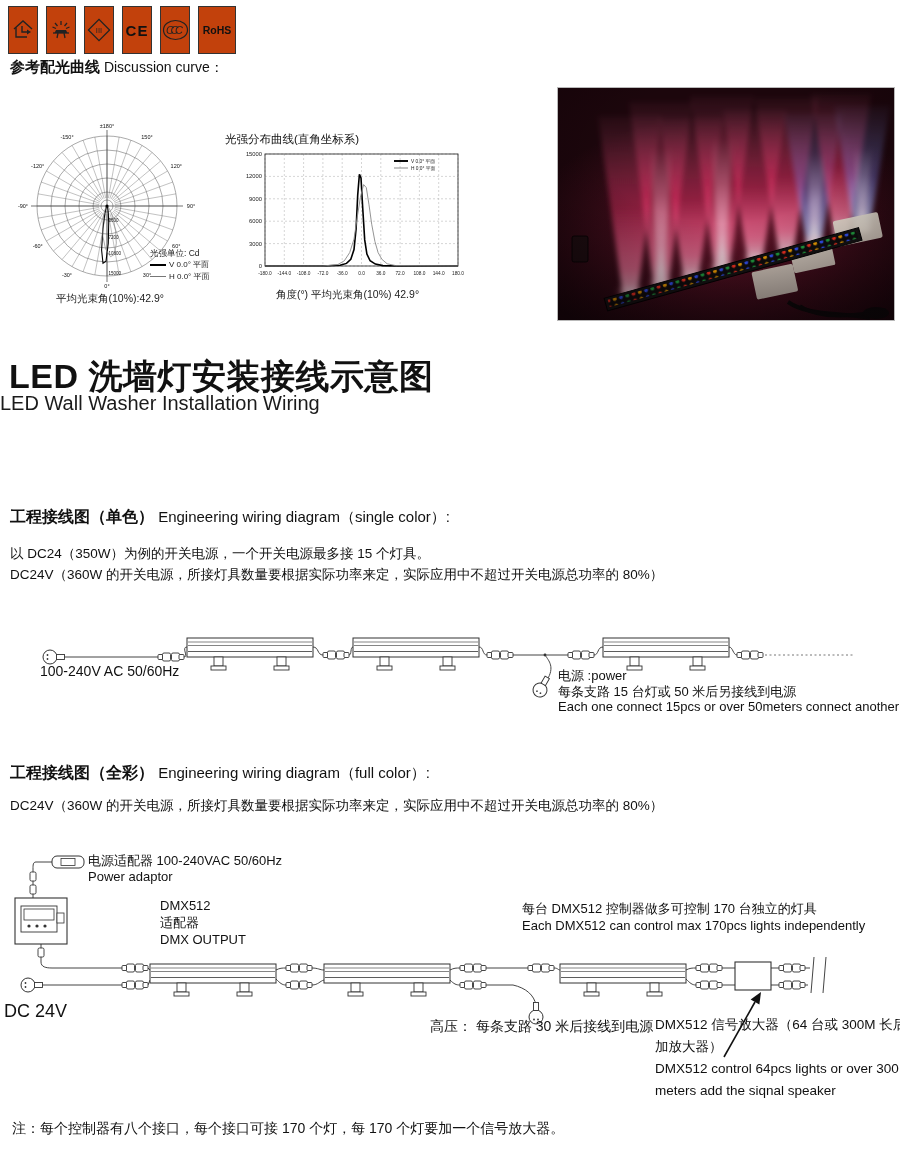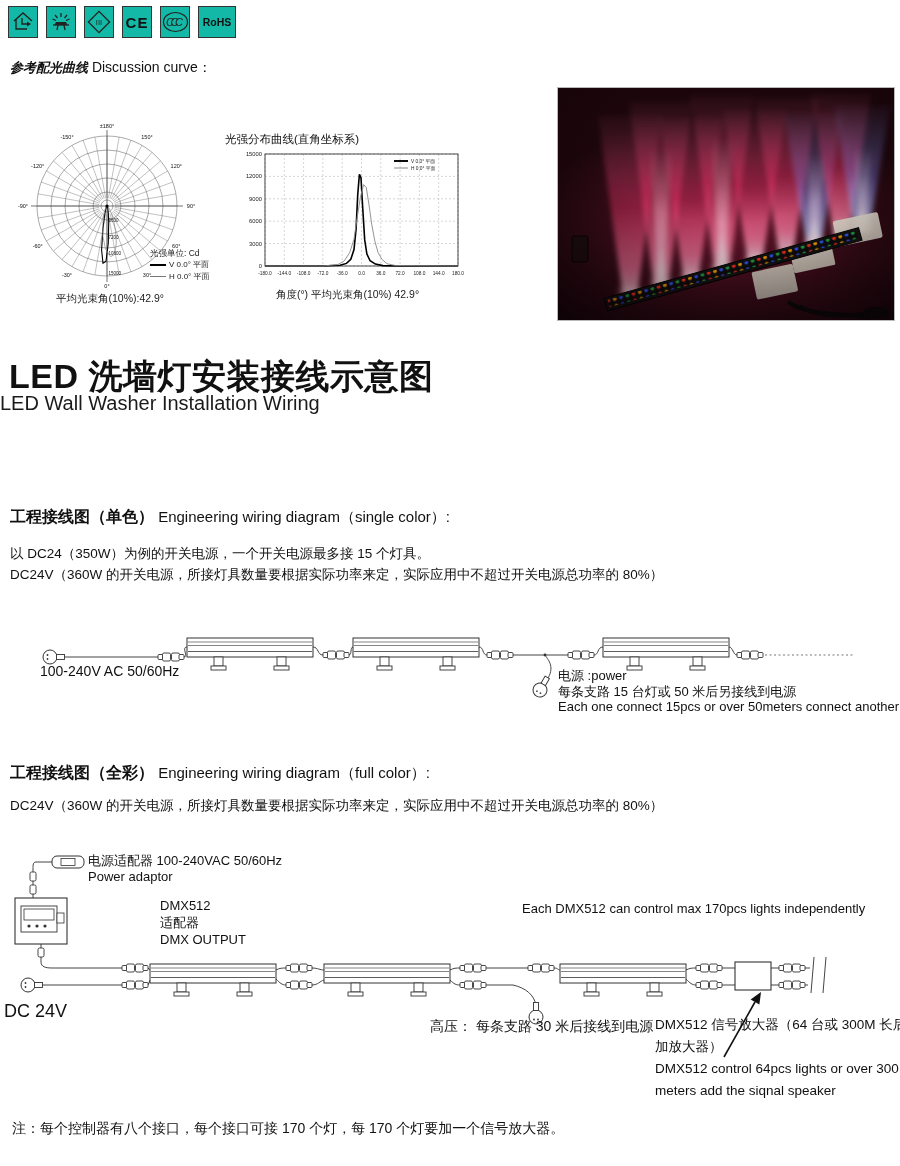--- a/index.html
+++ b/index.html
@@ -1,19 +1,19 @@
 <!DOCTYPE html>
 <html><head>
 <meta charset="utf-8">
 <style>
   html,body{margin:0;padding:0;background:#fff;}
   body{width:900px;height:1166px;position:relative;font-family:"Liberation Sans","DejaVu Sans",sans-serif;color:#111;overflow:hidden;}
   .abs{position:absolute;}
   .badges{position:absolute;left:8px;top:6px;display:flex;gap:8px;}
-  .badge{width:30px;height:32px;border:1.6px solid #333;display:flex;align-items:center;justify-content:center;background:#14b8a6;box-sizing:border-box;}
+  .badge{width:30px;height:48px;border:1.6px solid #333;display:flex;align-items:center;justify-content:center;background:#c2410c;box-sizing:border-box;}
   .badge svg{display:block;}
   .sec-head{position:absolute;left:10px;white-space:nowrap;}
   .zh-b{font-weight:bold;font-size:16px;}
   .en-r{font-size:15px;}
   .para{position:absolute;left:10px;font-size:13.5px;line-height:21px;white-space:nowrap;}
   .lbl{position:absolute;white-space:nowrap;}
   .photo{position:absolute;left:557px;top:87px;width:336px;height:232px;background:#1a050b;border:1px solid #b9b9b9;overflow:hidden;}
   .photo .vig{position:absolute;inset:0;background:radial-gradient(ellipse 95% 80% at 50% 28%, rgba(25,3,9,0) 38%, rgba(8,1,4,0.62) 100%);}
   .polar-legend{position:absolute;left:150px;top:247px;font-size:8px;line-height:12px;color:#222;}
   .polar-legend .sw{display:inline-block;width:16px;vertical-align:middle;margin-right:3px;}
@@ -94,21 +94,21 @@
       <ellipse cx="13.5" cy="11" rx="12" ry="9.5" fill="none" stroke="#222" stroke-width="1.2"></ellipse>
       <text x="4" y="15" font-size="11" font-style="italic" letter-spacing="-3.5" fill="#222">CCC</text>
     </svg>
   </div>
   <div class="badge" style="width:38px;">
     <span style="font-size:10.5px;font-weight:bold;">RoHS</span>
   </div>
 </div>
 
 <div class="sec-head" style="top:58px;">
-  <span class="zh-b" style="font-size:13px;font-style:italic;">参考配光曲线</span><span class="en-r" style="font-size:14px;"> Discussion curve：</span>
+  <span class="zh-b" style="font-size:15px;">参考配光曲线</span><span class="en-r" style="font-size:14px;"> Discussion curve：</span>
 </div>
 
 <svg id="polar-svg" class="abs" style="left:12px;top:116px;" width="200" height="180" viewBox="0 0 200 180">
     <circle cx="95" cy="90" r="14" fill="none" stroke="#555" stroke-width="0.5"></circle>
     <circle cx="95" cy="90" r="28" fill="none" stroke="#555" stroke-width="0.5"></circle>
     <circle cx="95" cy="90" r="42" fill="none" stroke="#555" stroke-width="0.5"></circle>
     <circle cx="95" cy="90" r="56" fill="none" stroke="#555" stroke-width="0.5"></circle>
     <circle cx="95" cy="90" r="70" fill="none" stroke="#555" stroke-width="0.5"></circle>
     <circle cx="95" cy="90" r="6" fill="none" stroke="#555" stroke-width="0.5"></circle>
     <line x1="95" y1="98" x2="95" y2="160" stroke="#666" stroke-width="0.4"></line>
@@ -422,20 +422,21 @@
 <div class="lbl" style="left:88px;top:853px;font-size:13px;line-height:16px;">
   <div>电源适配器 100-240VAC 50/60Hz</div>
   <div>Power adaptor</div>
 </div>
 <div class="lbl" style="left:160px;top:897px;font-size:13px;line-height:17px;">
   <div>DMX512</div>
   <div>适配器</div>
   <div>DMX OUTPUT</div>
 </div>
 <div class="lbl" style="left:522px;top:900px;font-size:13px;line-height:17px;">
+  <div>每台 DMX512 控制器做多可控制 170 台独立的灯具</div>
   <div>Each DMX512 can control max 170pcs lights independently</div>
 </div>
 <div class="lbl" style="left:4px;top:993px;font-size:18px;margin-top:8px;">DC 24V</div>
 <div class="lbl" style="left:430px;top:1014px;font-size:14px;line-height:24px;">
   <div>高压： 每条支路 30 米后接线到电源</div>
 </div>
 <div class="lbl" style="left:655px;top:1014px;font-size:13.5px;line-height:22px;">
   <div>DMX512 信号放大器（64 台或 300M 长后</div>
   <div>加放大器）</div>
   <div>DMX512 control 64pcs lights or over 300</div>

